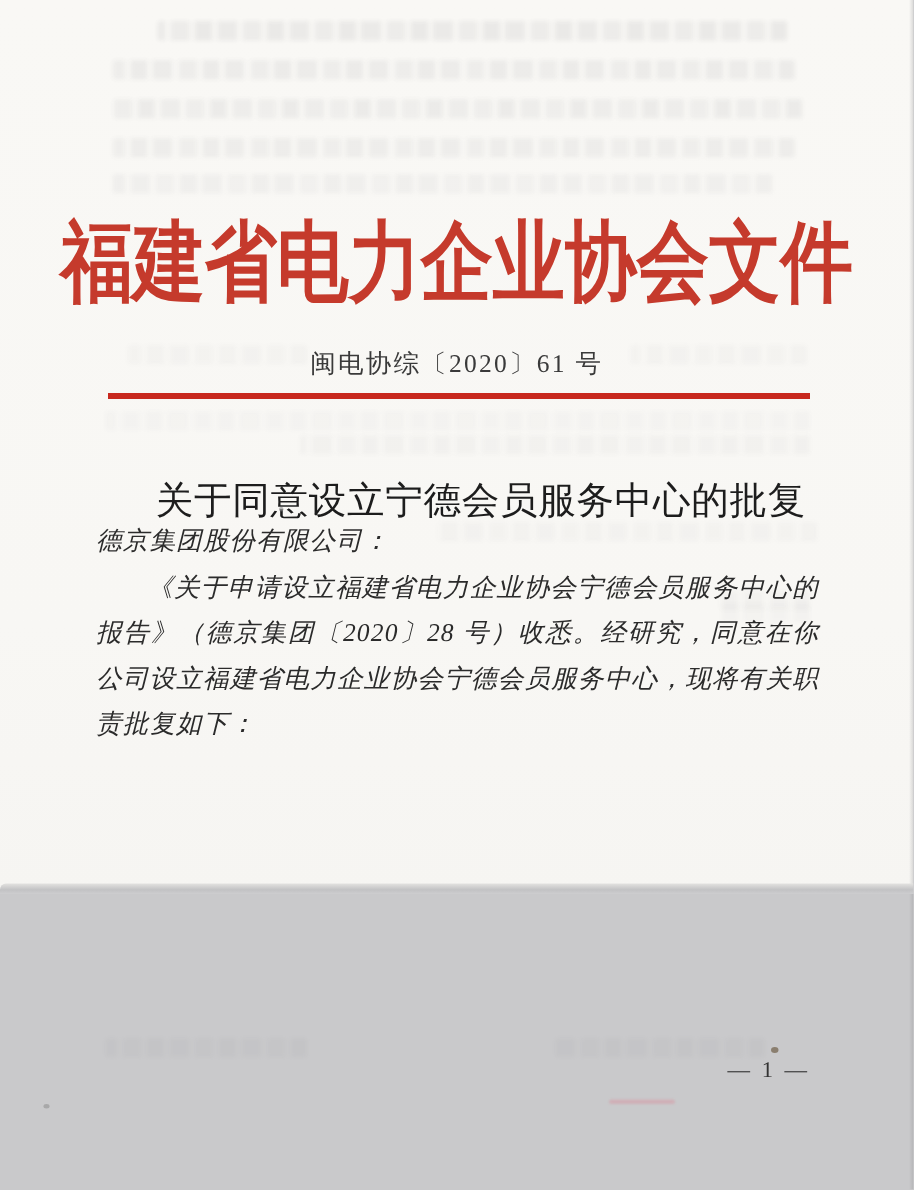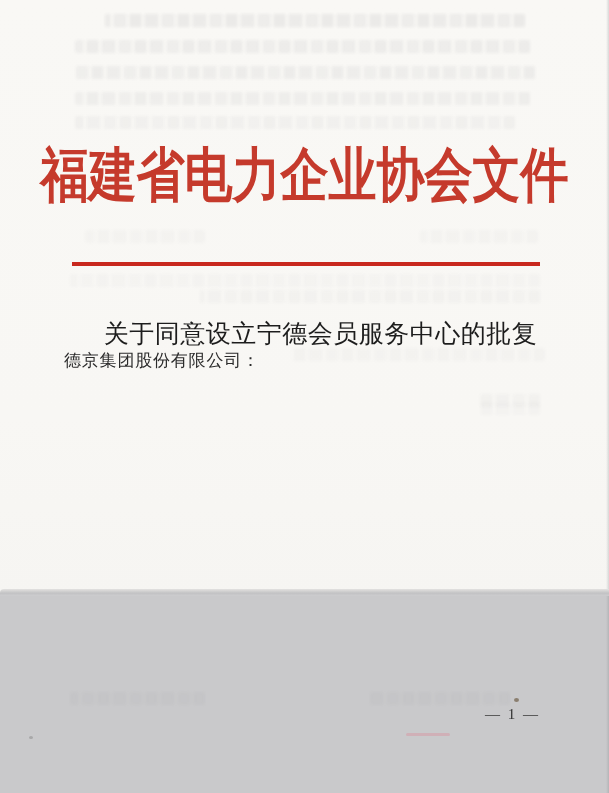--- a/index.html
+++ b/index.html
@@ -63,21 +63,21 @@
     position:absolute;left:0;top:301px;width:609px;
     text-align:center;
     font-size:25px;font-weight:normal;color:#1d1d1d;
     letter-spacing:0.5px;margin:16px;
   }
   .body-block{
     position:absolute;left:64px;top:346px;width:482px;
     font-size:17px;line-height:30.6px;color:#2b2b2b;
     letter-spacing:0.8px;
   }
-  .body-block p{margin:0;text-align:justify;}
+  .body-block p{margin:0;text-align:justify;font-style:italic;}
   .body-block p.indent{text-indent:2em;}
   .page-number{
     position:absolute;top:706px;right:69px;
     font-size:15px;color:#333;letter-spacing:2px;
   }
   .pink-mark{
     position:absolute;left:406px;top:733px;width:44px;height:3px;
     background:rgba(225,120,140,0.30);filter:blur(0.6px);
     border-radius:2px;
   }
@@ -96,26 +96,28 @@
   <div class="bleed" style="left:420px;top:230px;width:118px;opacity:.35"></div>
   <div class="bleed" style="left:70px;top:274px;width:470px;opacity:.3"></div>
   <div class="bleed" style="left:200px;top:290px;width:340px;opacity:.4"></div>
   <div class="bleed" style="left:290px;top:348px;width:255px;opacity:.35"></div>
   <div class="bleed" style="left:478px;top:394px;width:62px;opacity:.4"></div>
   <div class="bleed" style="left:480px;top:402px;width:60px;opacity:.3"></div>
   <div class="bleed" style="left:70px;top:692px;width:135px;opacity:.45"></div>
   <div class="bleed" style="left:370px;top:692px;width:140px;opacity:.45"></div>
 
   <h1 class="org-title">福建省电力企业协会文件</h1>
+  <div class="doc-number">闽电协综〔2020〕61 号</div>
   <div class="red-rule"></div>
 
   <h2 class="doc-title">关于同意设立宁德会员服务中心的批复</h2>
 
   <div class="body-block">
     <p>德京集团股份有限公司：</p>
+    <p class="indent">《关于申请设立福建省电力企业协会宁德会员服务中心的报告》（德京集团〔2020〕28 号）收悉。经研究，同意在你公司设立福建省电力企业协会宁德会员服务中心，现将有关职责批复如下：</p>
   </div>
 
   <div class="page-number">— 1 —</div>
 
   <div class="pink-mark"></div>
   <div class="speck" style="left:514px;top:698px;width:5px;height:4px;background:#7a6b58;opacity:.8"></div>
   <div class="speck" style="left:29px;top:736px;width:4px;height:3px;background:#9a9a9a;opacity:.7"></div>
   <div class="speck" style="left:186px;top:338px;width:3px;height:3px;background:#8a8a8a;opacity:.6"></div>
 
   <div class="edge-right"></div>

